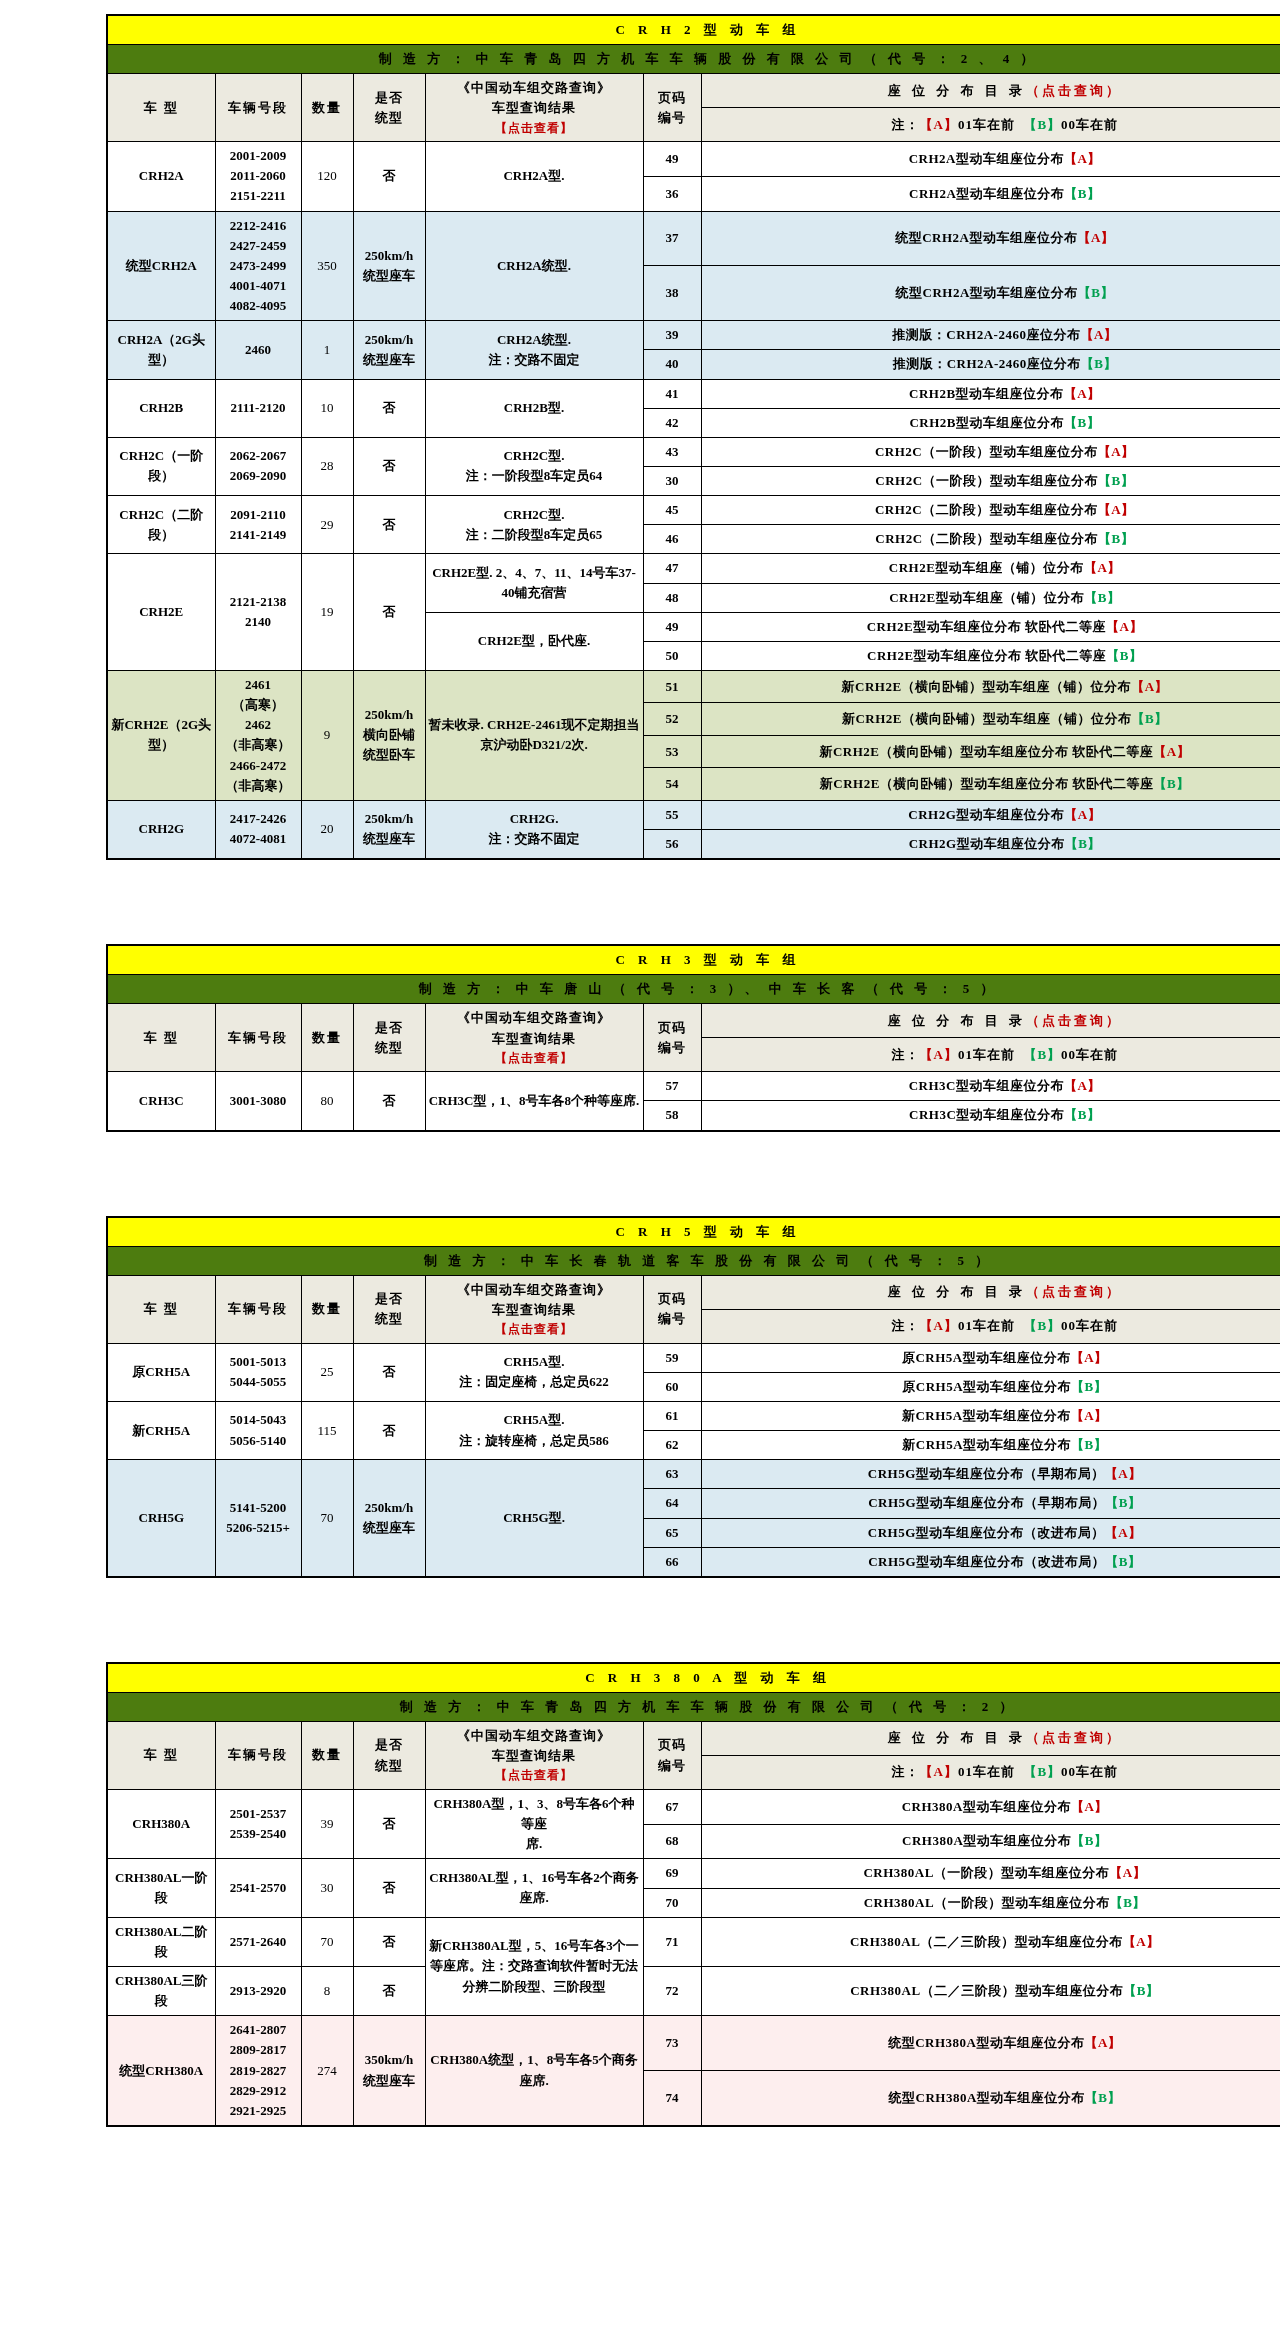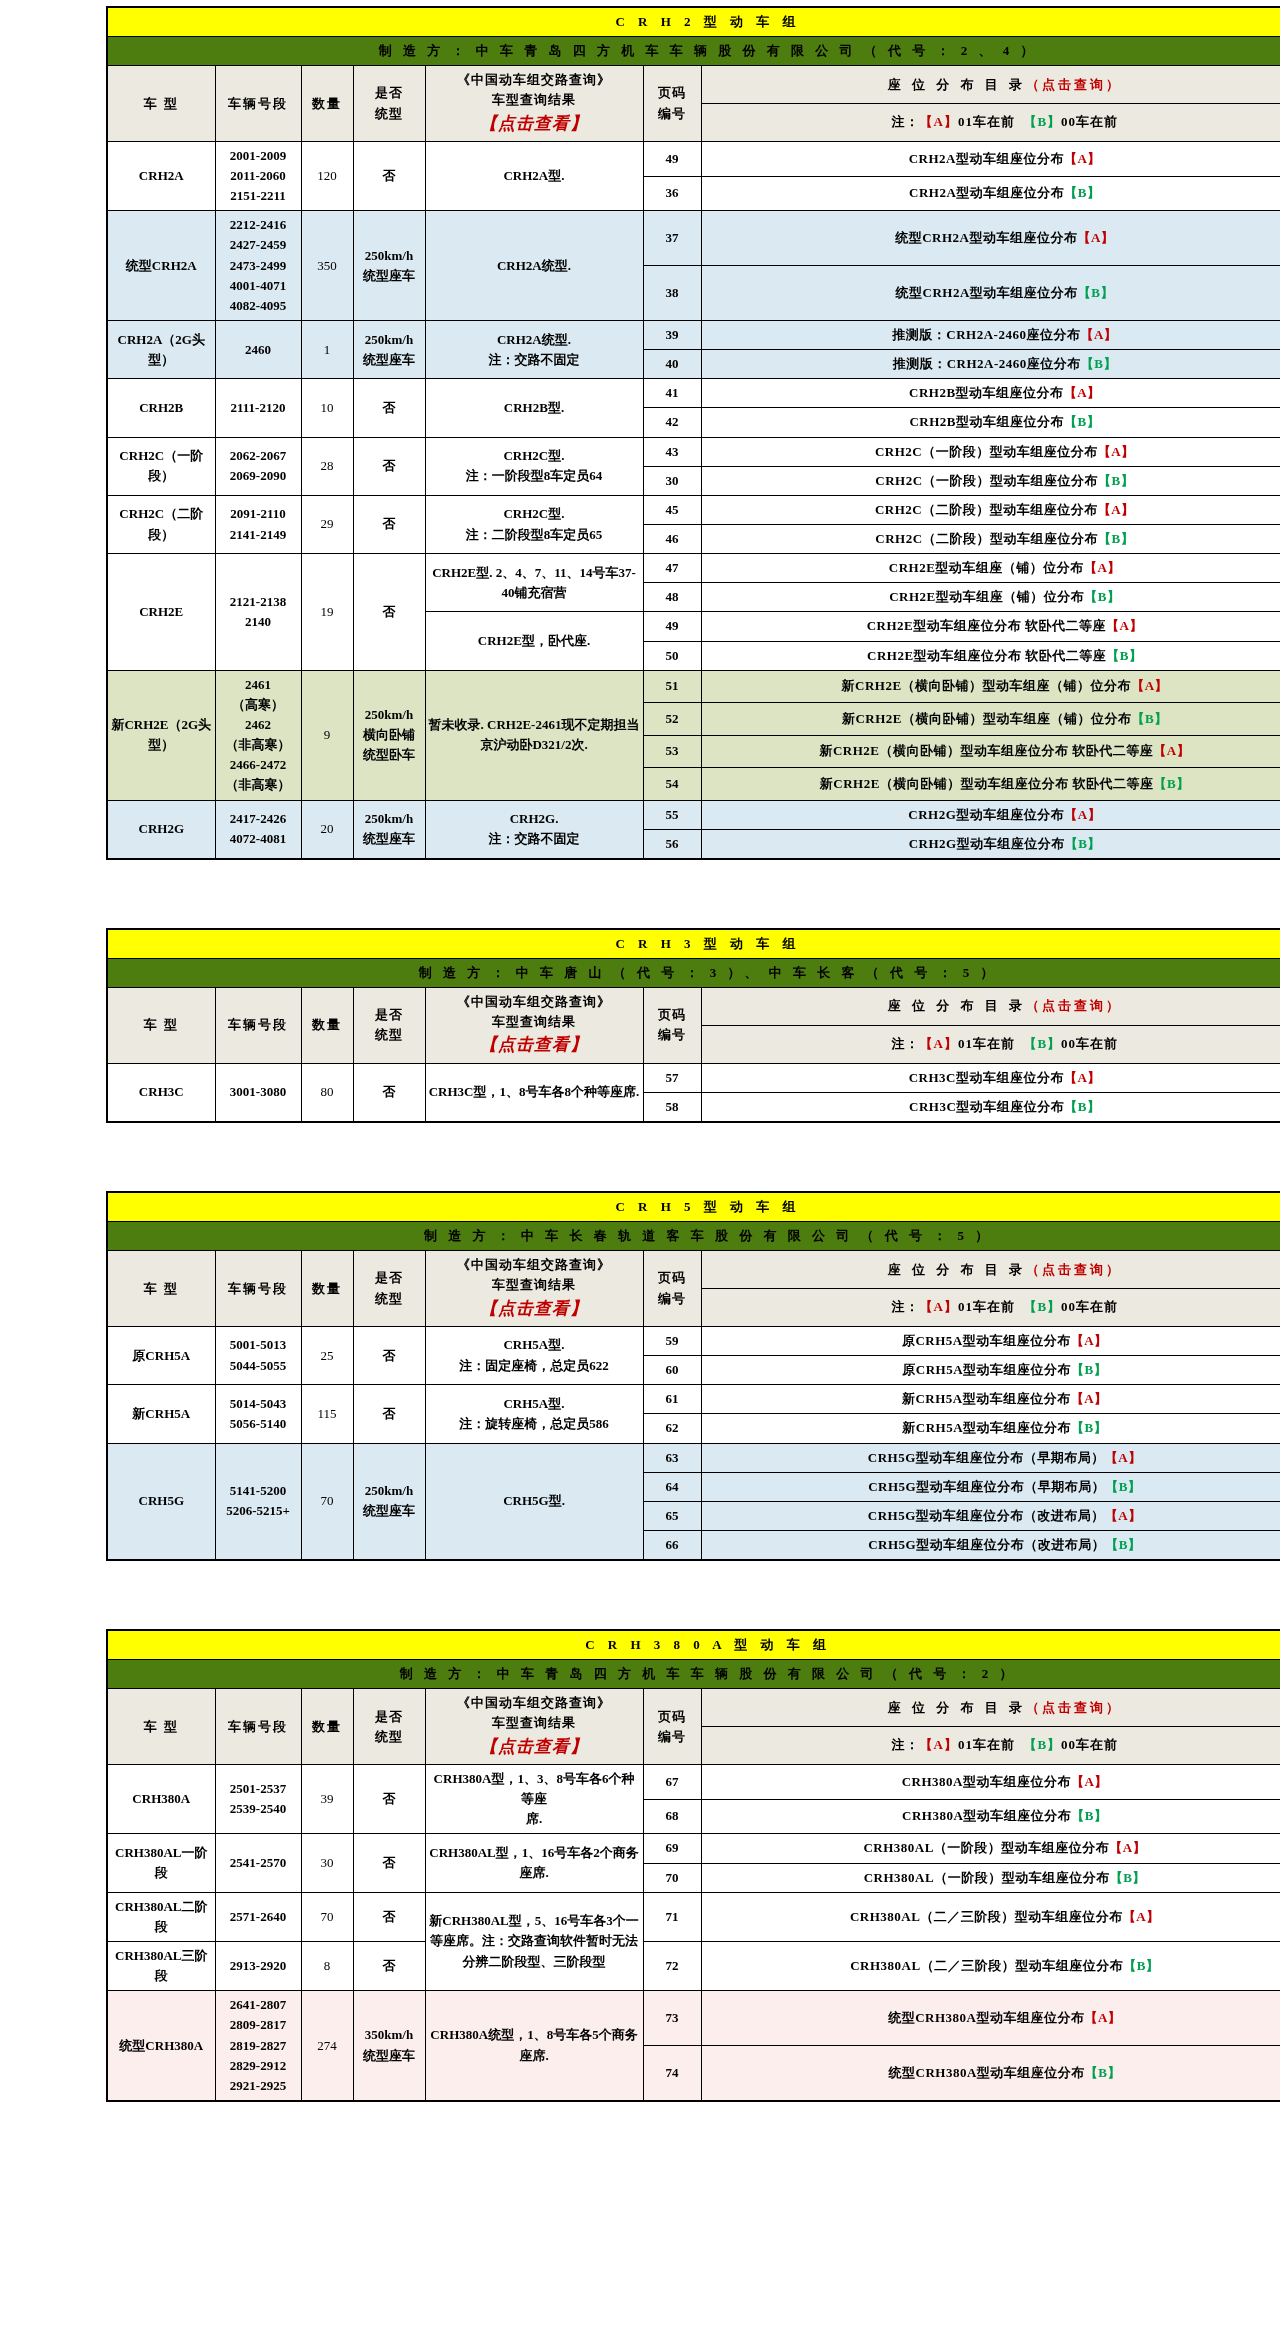--- a/index.html
+++ b/index.html
@@ -3,21 +3,21 @@
 <meta charset="utf-8">
 <style>
   html,body{margin:0;padding:0;background:#ffffff;}
   body{
     width:1280px;
     font-family:"Liberation Serif","DejaVu Serif",serif;
     color:#000;
     -webkit-font-smoothing:none;
   }
   .page{width:1280px;padding-top:2px;box-sizing:border-box;}
-  .section{margin:4px auto;width:1068px;}
+  .section{margin:12px auto;width:1068px;}
   .gap{height:60px;}
   table.grid{
     width:1202px;
     border-collapse:collapse;
     table-layout:fixed;
     border:2px solid #000;
   }
   table.grid td{
     border:1px solid #000;
     text-align:center;
@@ -46,21 +46,21 @@
   }
   
   td.hd{
     background:#eceae0;
     font-weight:bold;
     font-size:13px;
     letter-spacing:2px;
     padding:10px 2px;
   }
   td.hd .l2{display:block;letter-spacing:1px;}
-  td.hd .rd{color:#c00000;display:block;font-size:17px;letter-spacing:1px;font-style:italic;}
+  td.hd .rd{color:#c00000;display:block;font-size:12px;letter-spacing:1px;}
   td.hd-seat-top{
     background:#eceae0;
     font-weight:bold;
     font-size:13px;
     letter-spacing:4px;
     border-bottom:1px solid #000;
     padding:6px 0;
   }
   td.hd-seat-top .q{color:#c00000;letter-spacing:3px;}
   td.hd-note{

